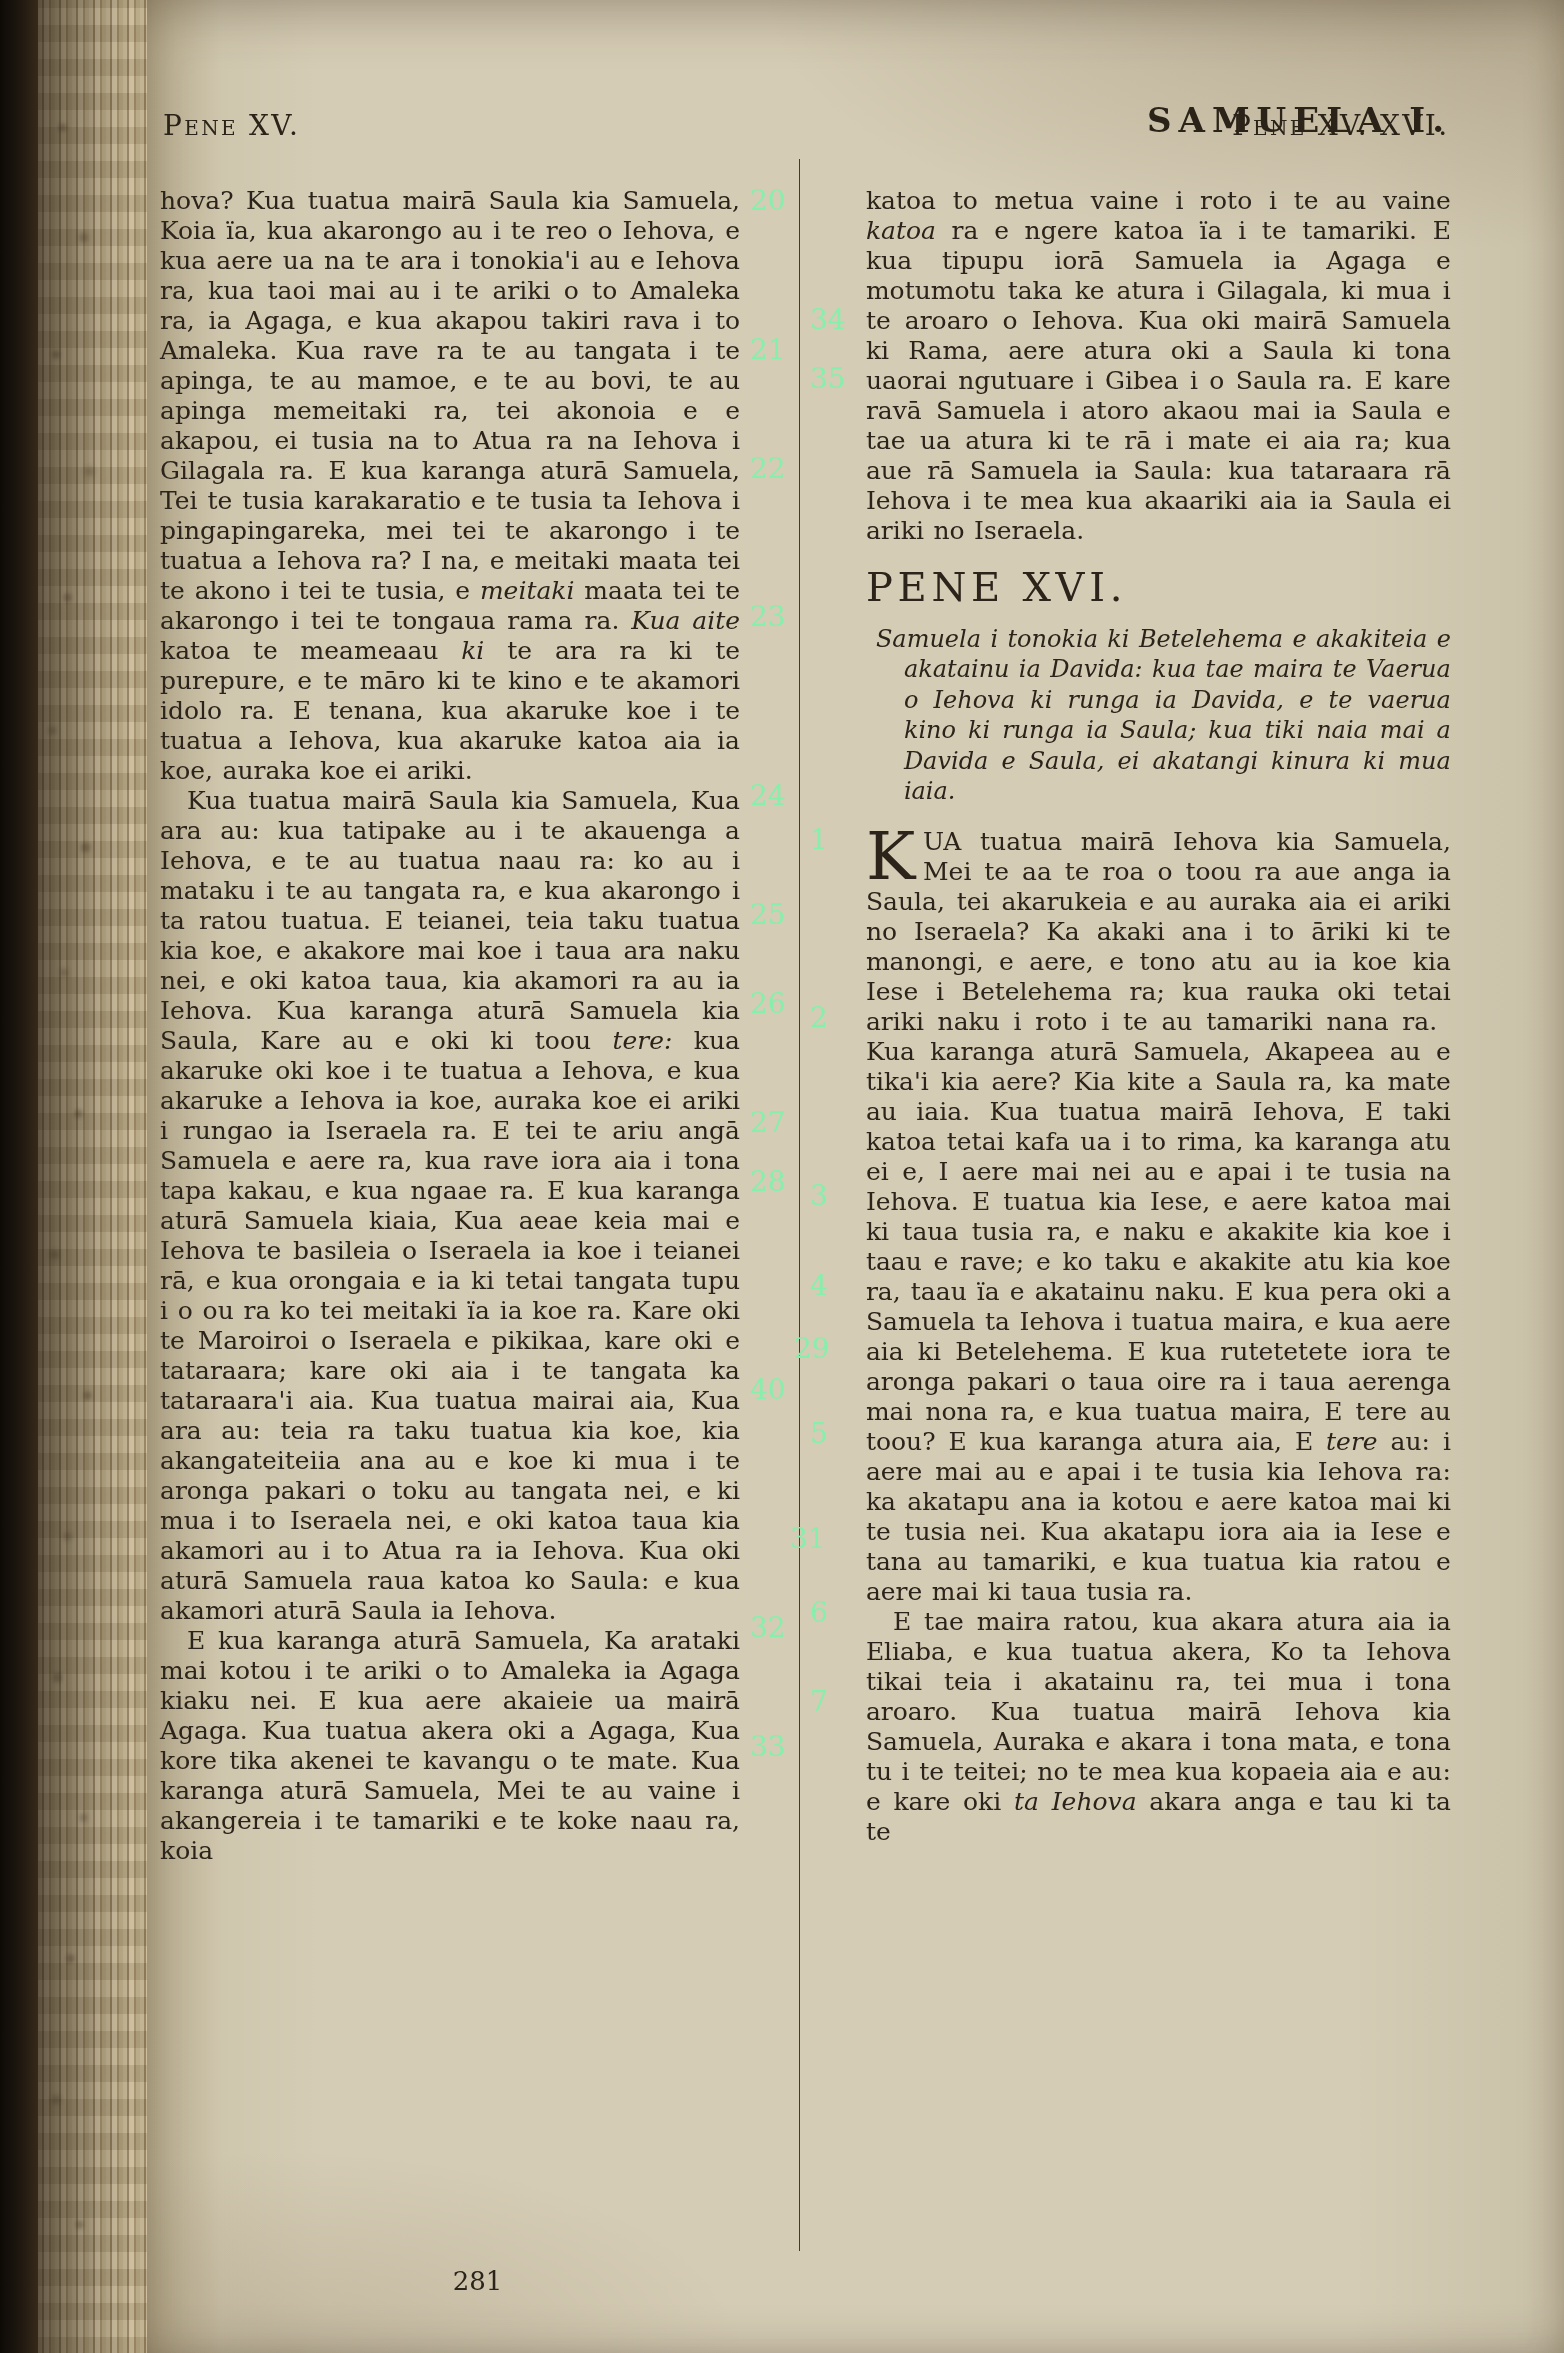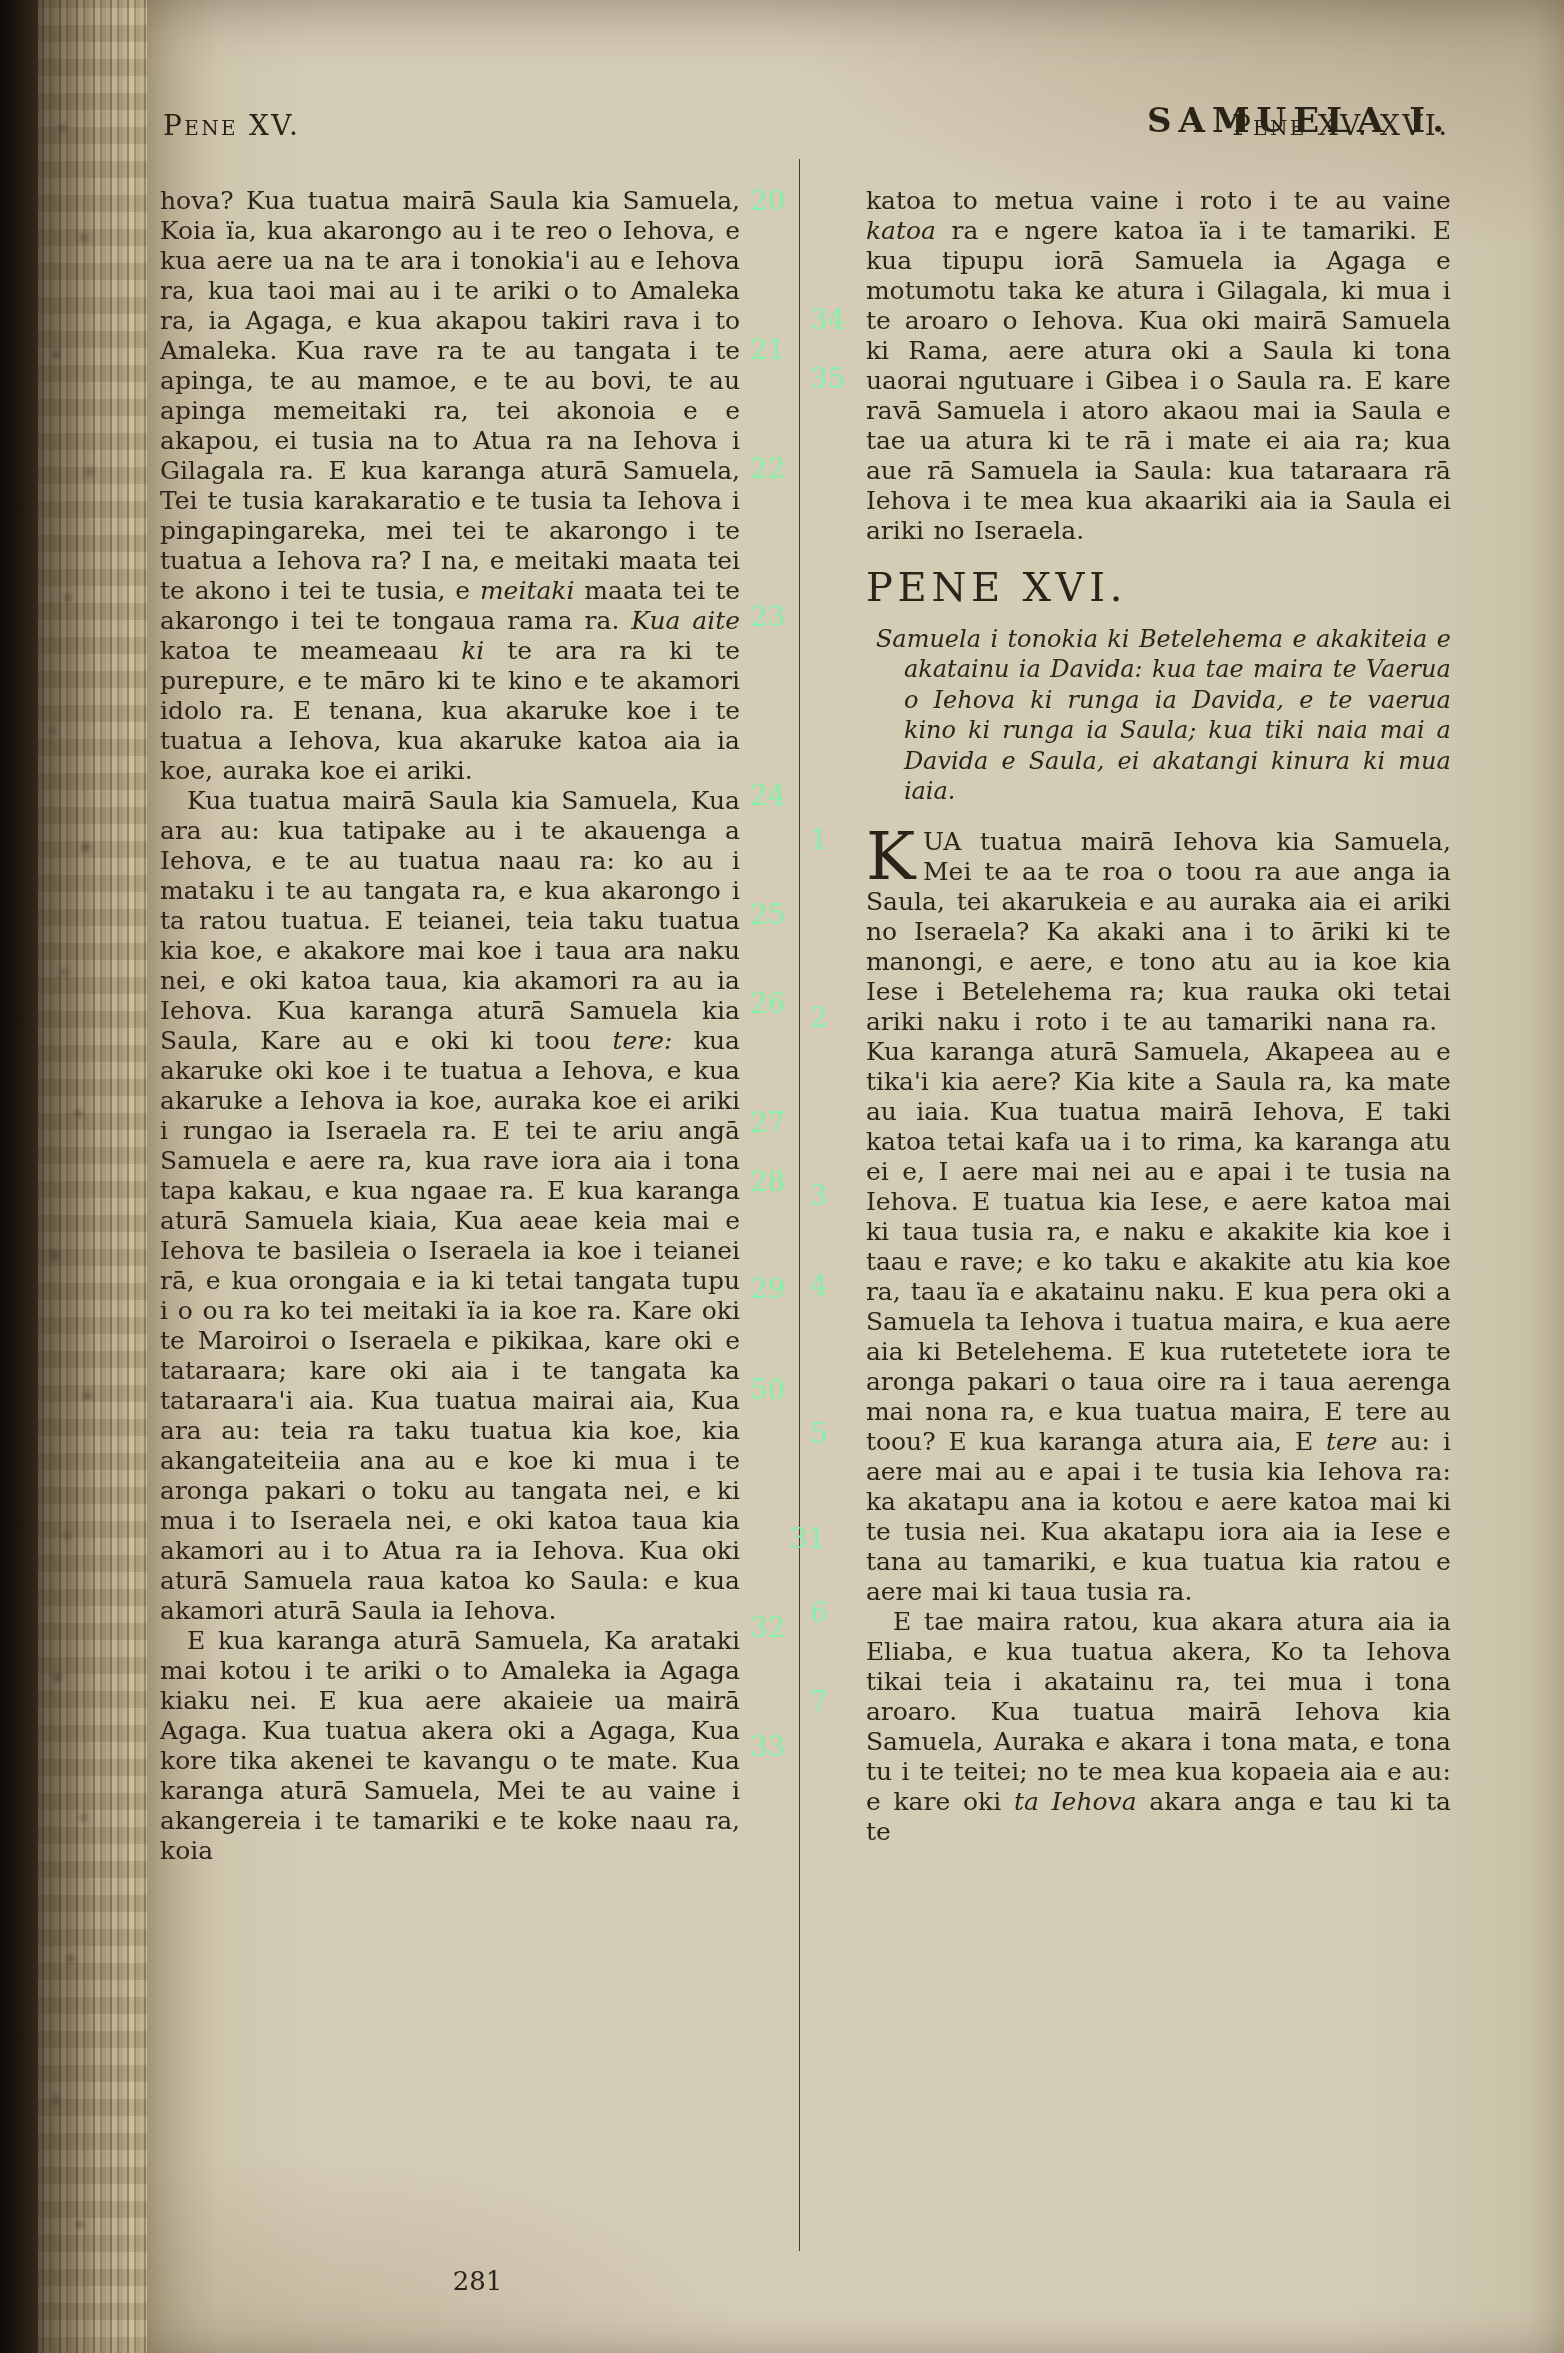--- a/index.html
+++ b/index.html
@@ -121,22 +121,22 @@
         <p class="para indent"><span class="vmark"></span><span class="seg">E kua karanga aturā Samuela, Ka arataki mai kotou i te ariki o to Amaleka ia Agaga kiaku nei. E kua aere akaieie ua mairā Agaga. Kua tuatua akera oki a Agaga, Kua kore tika akenei te kavangu o te mate. </span><span class="vmark"></span><span class="seg">Kua karanga aturā Samuela, Mei te au vaine i akangereia i te tamariki e te koke naau ra, koia</span></p>
         <div class="vnum vnum-right" style="top: 0px;">20</div>
         <div class="vnum vnum-right" style="top: 149px; text-align: right;">21</div>
         <div class="vnum vnum-right" style="top: 268px;">22</div>
         <div class="vnum vnum-right" style="top: 416px;">23</div>
         <div class="vnum vnum-right" style="top: 595px;">24</div>
         <div class="vnum vnum-right" style="top: 714px;">25</div>
         <div class="vnum vnum-right" style="top: 803px;">26</div>
         <div class="vnum vnum-right" style="top: 922px;">27</div>
         <div class="vnum vnum-right" style="top: 981px;">28</div>
-        <div class="vnum vnum-right" style="top: 1088px;">29</div>
-        <div class="vnum vnum-right" style="top: 1189px;">50</div>
+        <div class="vnum vnum-right" style="top: 1148px; margin-left: 44px;">29</div>
+        <div class="vnum vnum-right" style="top: 1189px;">40</div>
         <div class="vnum vnum-right" style="top: 1338px; margin-left: 40px;">31</div>
         <div class="vnum vnum-right" style="top: 1427px;">32</div>
         <div class="vnum vnum-right" style="top: 1546px;">33</div>
       </div>
     <div class="divider"></div>
     <div class="col col-right" id="col-right">
         <p class="para"><span class="seg">katoa to metua vaine i roto i te au vaine </span><span class="seg seg-i">katoa</span><span class="seg"> ra e ngere katoa ïa i te tamariki. E kua tipupu iorā Samuela ia Agaga e motumotu taka ke atura i Gilagala, ki mua i te aroaro o Iehova. </span><span class="vmark"></span><span class="seg">Kua oki mairā Samuela ki Rama, aere atura oki a Saula ki tona uaorai ngutuare i Gibea i o Saula ra. </span><span class="vmark"></span><span class="seg">E kare ravā Samuela i atoro akaou mai ia Saula e tae ua atura ki te rā i mate ei aia ra; kua aue rā Samuela ia Saula: kua tataraara rā Iehova i te mea kua akaariki aia ia Saula ei ariki no Iseraela.</span></p>
         <h2 class="chap-heading">PENE XVI.</h2>
         <p class="summary"><span class="seg">Samuela i tonokia ki Betelehema e akakiteia e akatainu ia Davida: kua tae maira te Vaerua o Iehova ki runga ia Davida, e te vaerua kino ki runga ia Saula; kua tiki naia mai a Davida e Saula, ei akatangi kinura ki mua iaia.</span></p>
         <p class="para"><span class="dropcap">K</span><span class="vmark"></span><span class="seg">UA tuatua mairā Iehova kia Samuela, Mei te aa te roa o toou ra aue anga ia Saula, tei akarukeia e au auraka aia ei ariki no Iseraela? Ka akaki ana i to āriki ki te manongi, e aere, e tono atu au ia koe kia Iese i Betelehema ra; kua rauka oki tetai ariki naku i roto i te au tamariki nana ra. </span><span class="vmark"></span><span class="seg">Kua karanga aturā Samuela, Akapeea au e tika'i kia aere? Kia kite a Saula ra, ka mate au iaia. Kua tuatua mairā Iehova, E taki katoa tetai kafa ua i to rima, ka karanga atu ei e, I aere mai nei au e apai i te tusia na Iehova. </span><span class="vmark"></span><span class="seg">E tuatua kia Iese, e aere katoa mai ki taua tusia ra, e naku e akakite kia koe i taau e rave; e ko taku e akakite atu kia koe ra, taau ïa e akatainu naku. </span><span class="vmark"></span><span class="seg">E kua pera oki a Samuela ta Iehova i tuatua maira, e kua aere aia ki Betelehema. E kua rutetetete iora te aronga pakari o taua oire ra i taua aerenga mai nona ra, e kua tuatua maira, E tere au toou? </span><span class="vmark"></span><span class="seg">E kua karanga atura aia, E </span><span class="seg seg-i">tere</span><span class="seg"> au: i aere mai au e apai i te tusia kia Iehova ra: ka akatapu ana ia kotou e aere katoa mai ki te tusia nei. Kua akatapu iora aia ia Iese e tana au tamariki, e kua tuatua kia ratou e aere mai ki taua tusia ra.</span></p>

